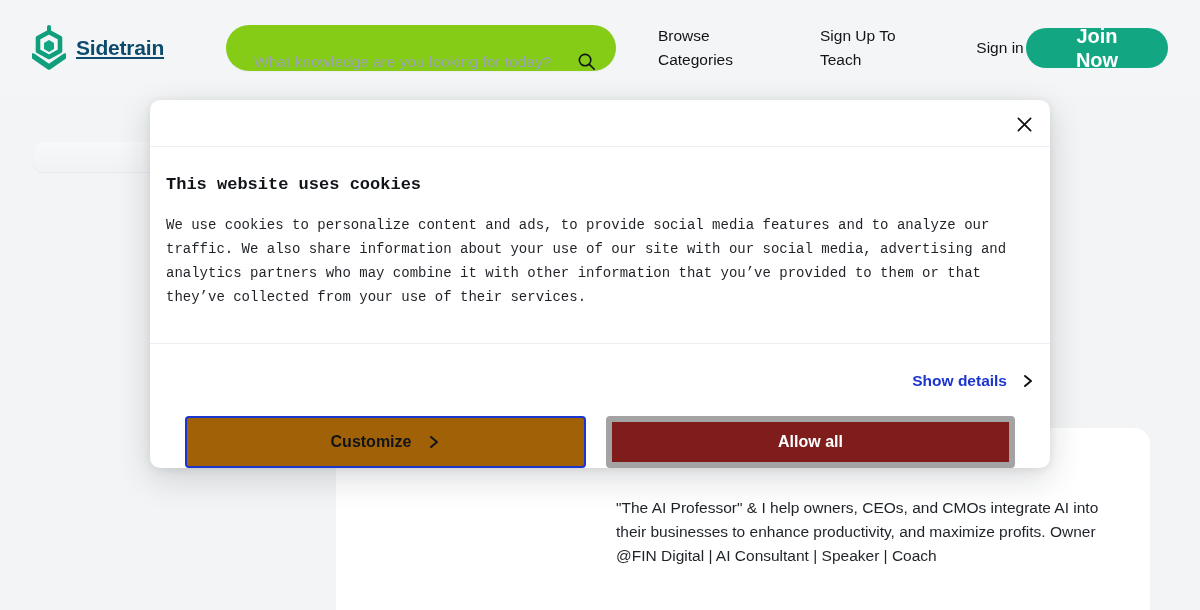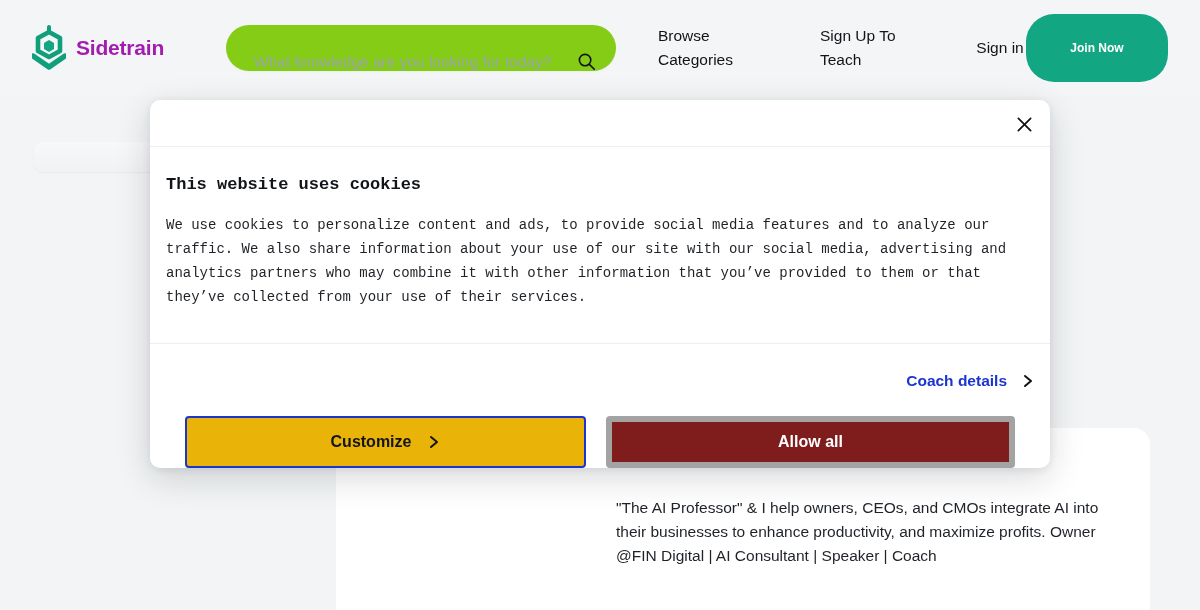--- a/index.html
+++ b/index.html
@@ -38,22 +38,23 @@
   .brand {
     display: flex;
     align-items: center;
     gap: 10px;
     flex: none;
   }
   .brand-mark { width: 34px; height: 46px; display: block; flex: none; }
   .brand-name {
     font-size: 21px;
     font-weight: bold;
-    color: #a21caf;
+    color: #0c4a6e;
     letter-spacing: -0.2px;
+    text-decoration: underline;
   }
 
   .searchbar {
     position: relative;
     margin-left: 62px;
     width: 438px;
     height: 46px;
     background: #84cc16;
     border-radius: 23px;
     display: flex;
@@ -87,25 +88,25 @@
     cursor: pointer;
     max-width: 96px;
   }
   .nav-item.browse { margin-left: 14px; width: 96px; }
   .nav-item.teach  { margin-left: 66px; width: 96px; }
   .nav-item.signin { margin-left: 58px; width: 52px; text-align: center; }
 
   .join-btn {
     margin-left: auto;
     width: 142px;
-    height: 68px;
+    height: 40px;
     border-radius: 28px;
     background: #13a683;
     color: #ffffff;
-    font-size: 12px;
+    font-size: 20px;
     font-weight: bold;
     line-height: 24px;
     text-align: center;
     display: flex;
     align-items: center;
     justify-content: center;
     border: none;
     cursor: pointer;
     font-family: "Liberation Sans", sans-serif;
     padding: 0 28px;
@@ -253,21 +254,21 @@
     font-family: "Liberation Sans", sans-serif;
     font-size: 16px;
     font-weight: bold;
     cursor: pointer;
     display: flex;
     align-items: center;
     justify-content: center;
     gap: 18px;
   }
   .btn-customize {
-    background: #eab308;
+    background: #a16207;
     border: 2px solid #1b35cf;
     color: #111418;
   }
   .btn-allow {
     background: #7f1d1d;
     border: 6px solid #a3a3a3;
     color: #ffffff;
     text-align: center;
   }
 
@@ -339,21 +340,21 @@
       <div class="cookie-text">We use cookies to personalize content and ads, to provide social media features and to analyze our traffic. We also share information about your use of our site with our social media, advertising and analytics partners who may combine it with other information that you’ve provided to them or that they’ve collected from your use of their services.</div>
     </div>
   </div>
 
   <div class="modal-divider"></div>
 
   <div class="modal-actions">
 
     <div class="show-details-row">
       <button class="show-details">
-        <span class="show-details-label">Coach details</span>
+        <span class="show-details-label">Show details</span>
         <svg class="chev" viewBox="0 0 11 14">
           <polyline points="2,2 8,7 2,12" fill="none" stroke="#111418" stroke-width="2" stroke-linecap="round" stroke-linejoin="round"></polyline>
         </svg>
       </button>
     </div>
 
     <div class="btn-row">
       <button class="btn btn-customize">
         <span>Customize</span>
         <svg class="chev" viewBox="0 0 11 14">

